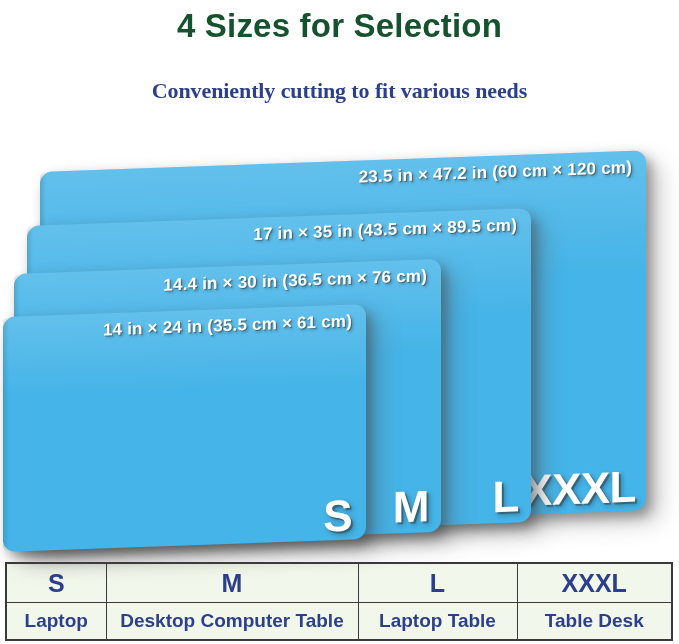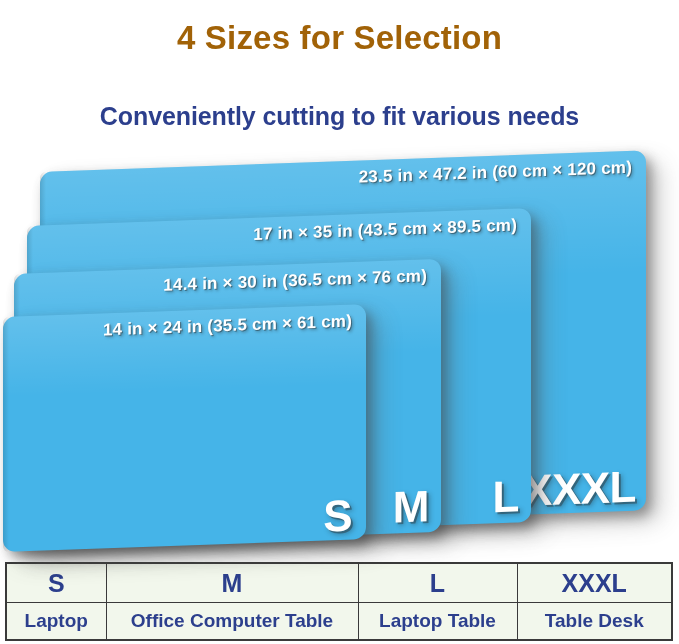--- a/index.html
+++ b/index.html
@@ -17,36 +17,36 @@
   }
 
   
   #headings {
     position: absolute;
     left: 0; top: 0;
     width: 679px;
     text-align: center;
   }
   #page-title {
-    margin: 16px;
+    margin: 4px;
     padding-top: 3px;
     font-size: 33px;
     font-weight: bold;
     letter-spacing: 0.2px;
-    color: #a16207;
+    color: #14532d;
     font-family: "Liberation Sans", sans-serif;
   }
   #page-subtitle {
     margin: 0;
     padding-top: 29px;
-    font-size: 25px;
+    font-size: 22px;
     font-weight: bold;
     letter-spacing: -0.1px;
     color: #2c3f8d;
-    font-family: Liberation Sans, sans-serif;
+    font-family: Liberation Serif, serif;
   }
 
   
   #mats-stage {
     position: absolute;
     left: 0; top: 0;
     width: 679px;
     height: 560px;
   }
 
@@ -216,18 +216,18 @@
   </colgroup>
   <tbody>
     <tr class="size-row">
       <td>S</td>
       <td>M</td>
       <td>L</td>
       <td>XXXL</td>
     </tr>
     <tr class="use-row">
       <td>Laptop</td>
-      <td>Office Computer Table</td>
+      <td>Desktop Computer Table</td>
       <td>Laptop Table</td>
       <td>Table Desk</td>
     </tr>
   </tbody>
 </table>
 
 </body></html>

